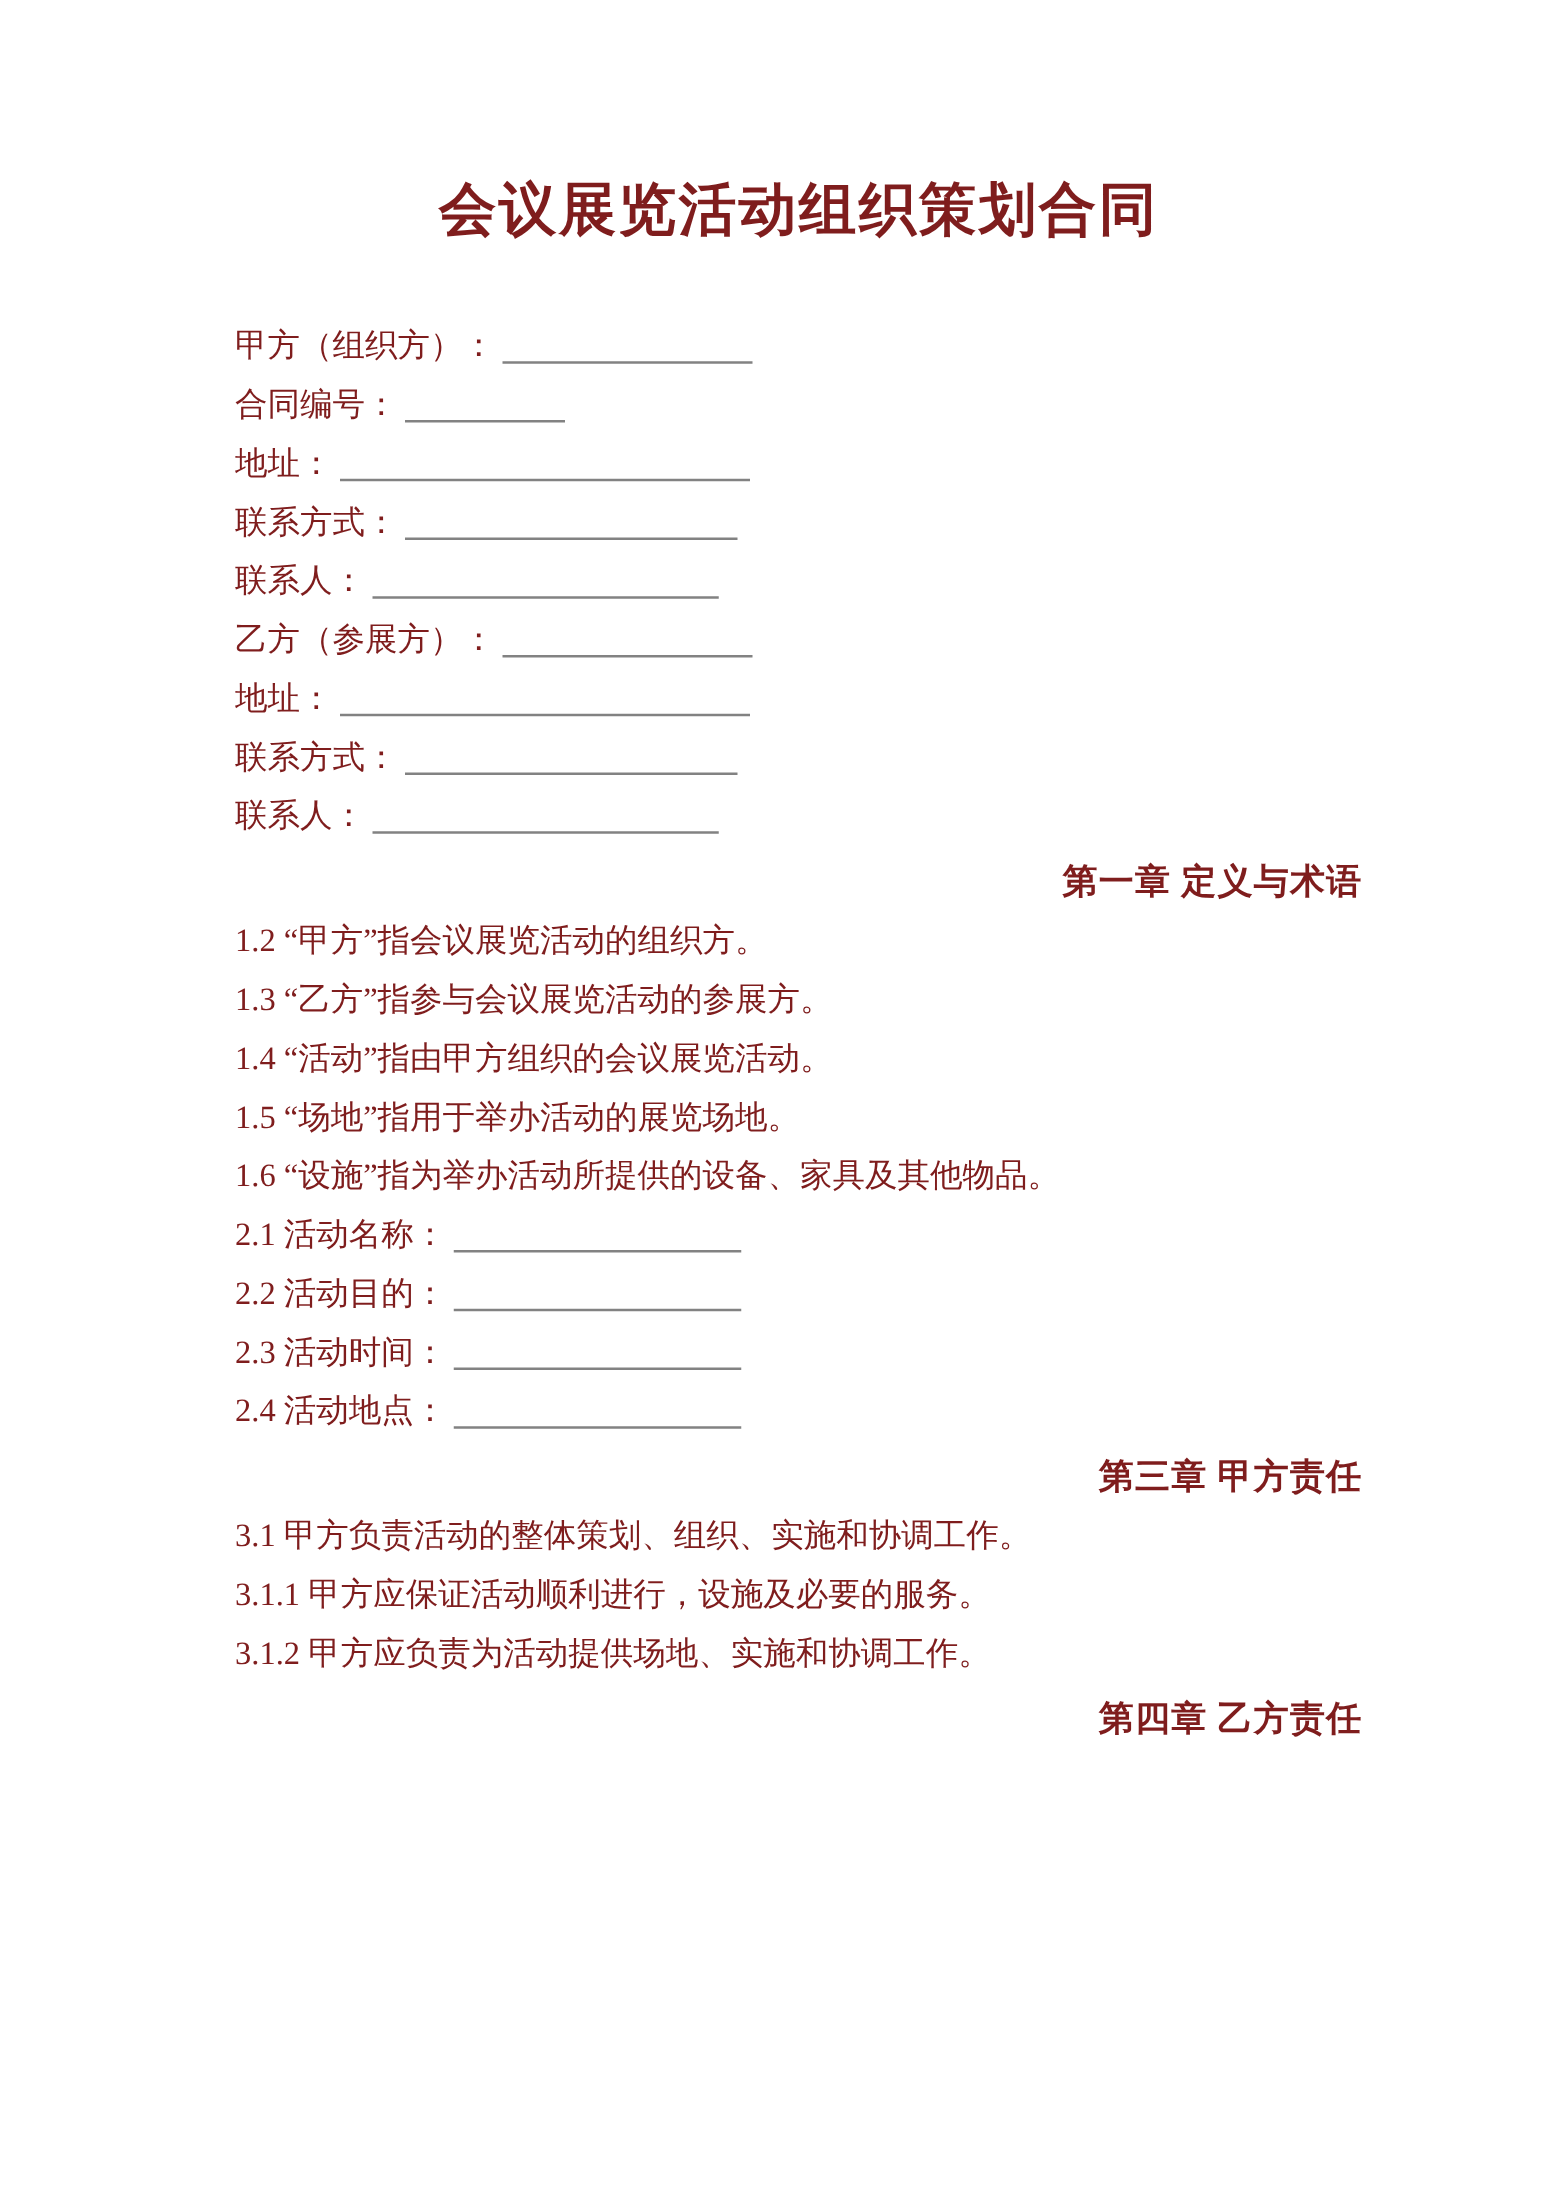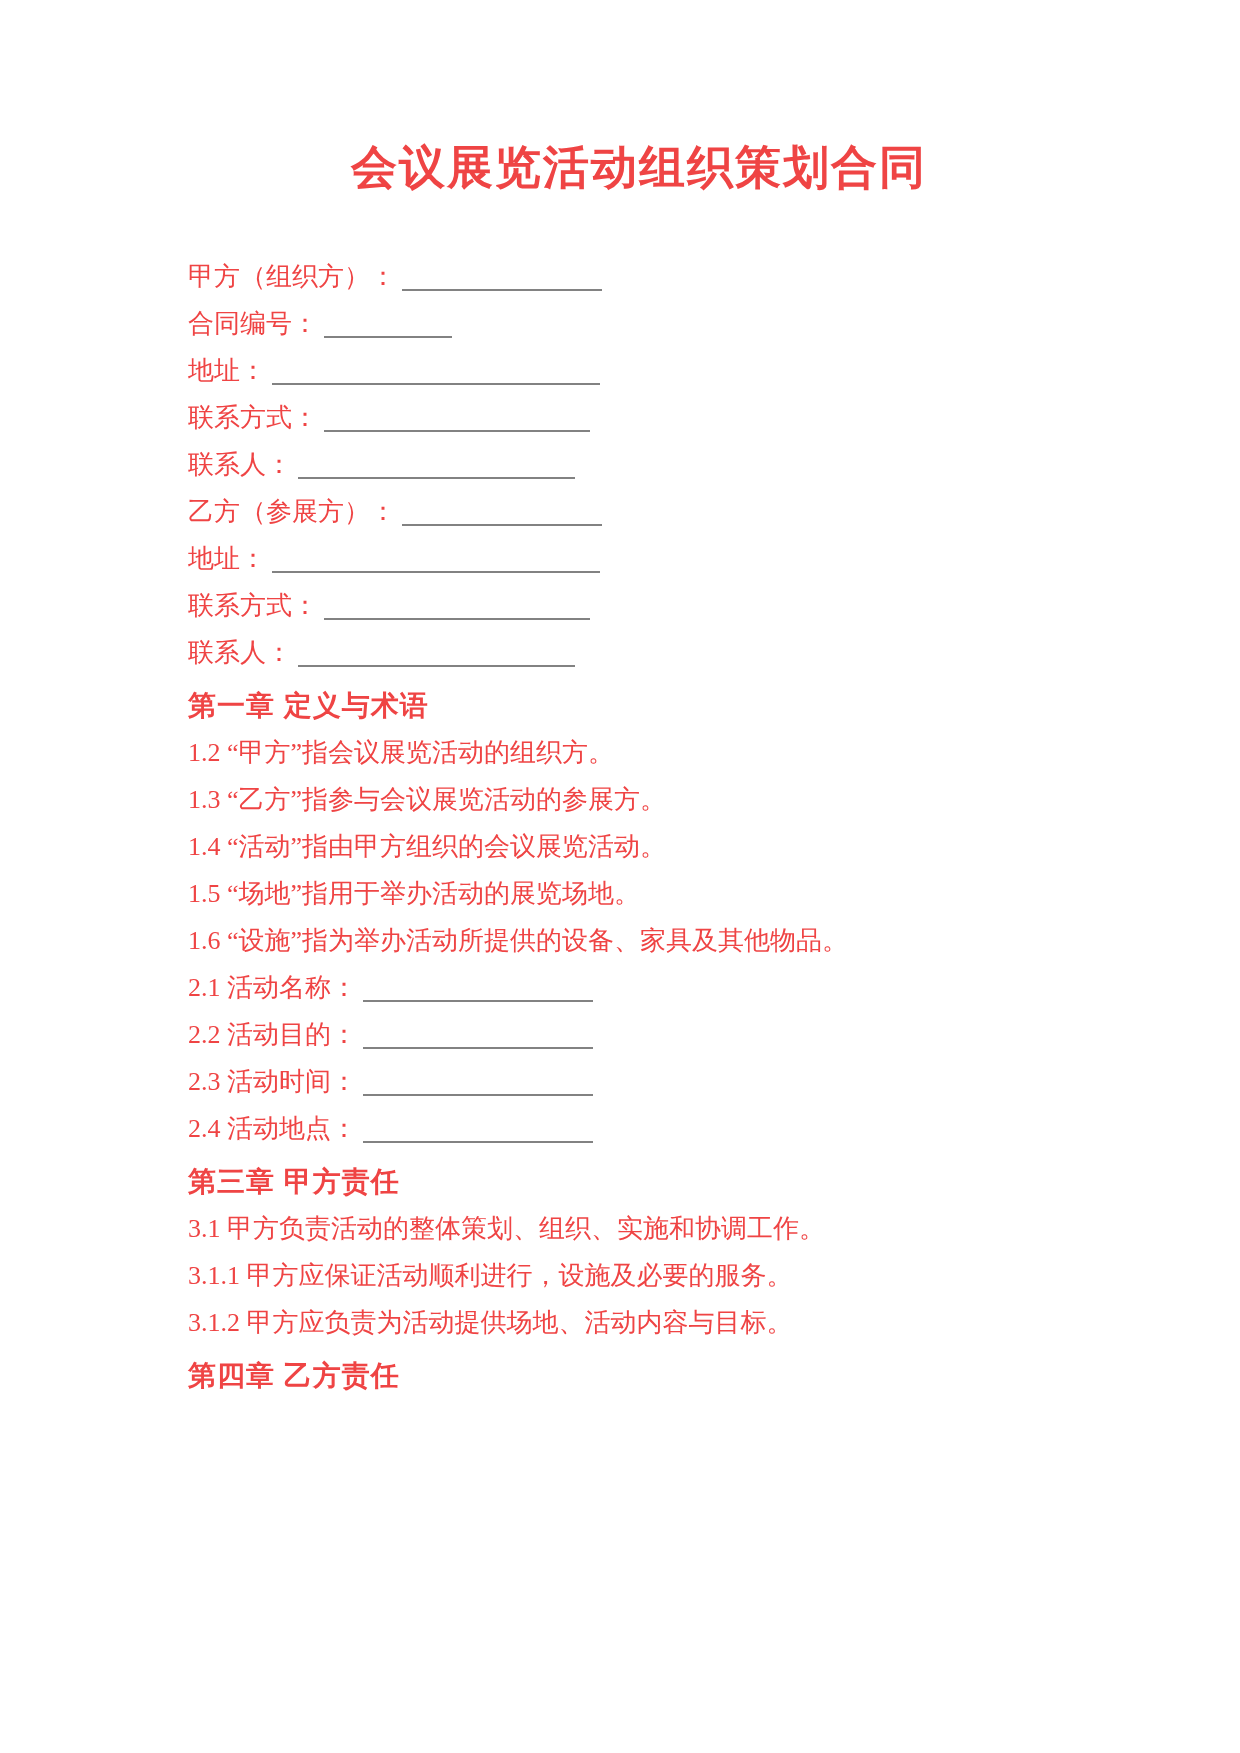--- a/index.html
+++ b/index.html
@@ -4,46 +4,47 @@
 <style>
   html, body { margin: 0; padding: 0; background: #ffffff; }
   .page {
     position: relative;
     width: 1240px;
     height: 1753px;
     margin: 0 auto;
     background: #ffffff;
     overflow: hidden;
     font-family: "Liberation Serif", "DejaVu Serif", serif;
-    color: #ef4444;
+    color: #7f1d1d;
   }
   .content {
     padding: 140px 150px 0 188px;
   }
   .doc-title {
     font-size: 46px;
     line-height: 56px;
     font-weight: bold;
     text-align: center;
     margin: 0 0 66px 0;
     letter-spacing: 2px;
   }
   .line {
     font-size: 26px;
     line-height: 30px;
     margin: 0 0 17px 0;
     white-space: nowrap;
   }
   .chapter-heading {
-    font-family: Liberation Sans, sans-serif;
+    font-family: Liberation Serif, serif;
     font-size: 28px;
     line-height: 34px;
     font-weight: bold;
     margin: 21px 0 15px 0;
     letter-spacing: 1px;
+    text-align: right;
   }
   .blank {
     display: inline-block;
     height: 20px;
     border-bottom: 2px solid #828282;
     vertical-align: -6px;
     margin-left: 6px;
   }
   .u128 { width: 128px; }
   .u200 { width: 200px; }
@@ -111,21 +112,21 @@
       </p>
       <p class="line">
         <span>2.4 活动地点：</span><span class="blank u230"></span>
       </p>
     </div>
 
     <div>
       <h2 class="chapter-heading">第三章 甲方责任</h2>
       <p class="line">3.1 甲方负责活动的整体策划、组织、实施和协调工作。</p>
       <p class="line">3.1.1 甲方应保证活动顺利进行，设施及必要的服务。</p>
-      <p class="line">3.1.2 甲方应负责为活动提供场地、活动内容与目标。</p>
+      <p class="line">3.1.2 甲方应负责为活动提供场地、实施和协调工作。</p>
     </div>
 
     <div>
       <h2 class="chapter-heading">第四章 乙方责任</h2>
     </div>
 
   </div>
 </div>
 
 </body></html>

